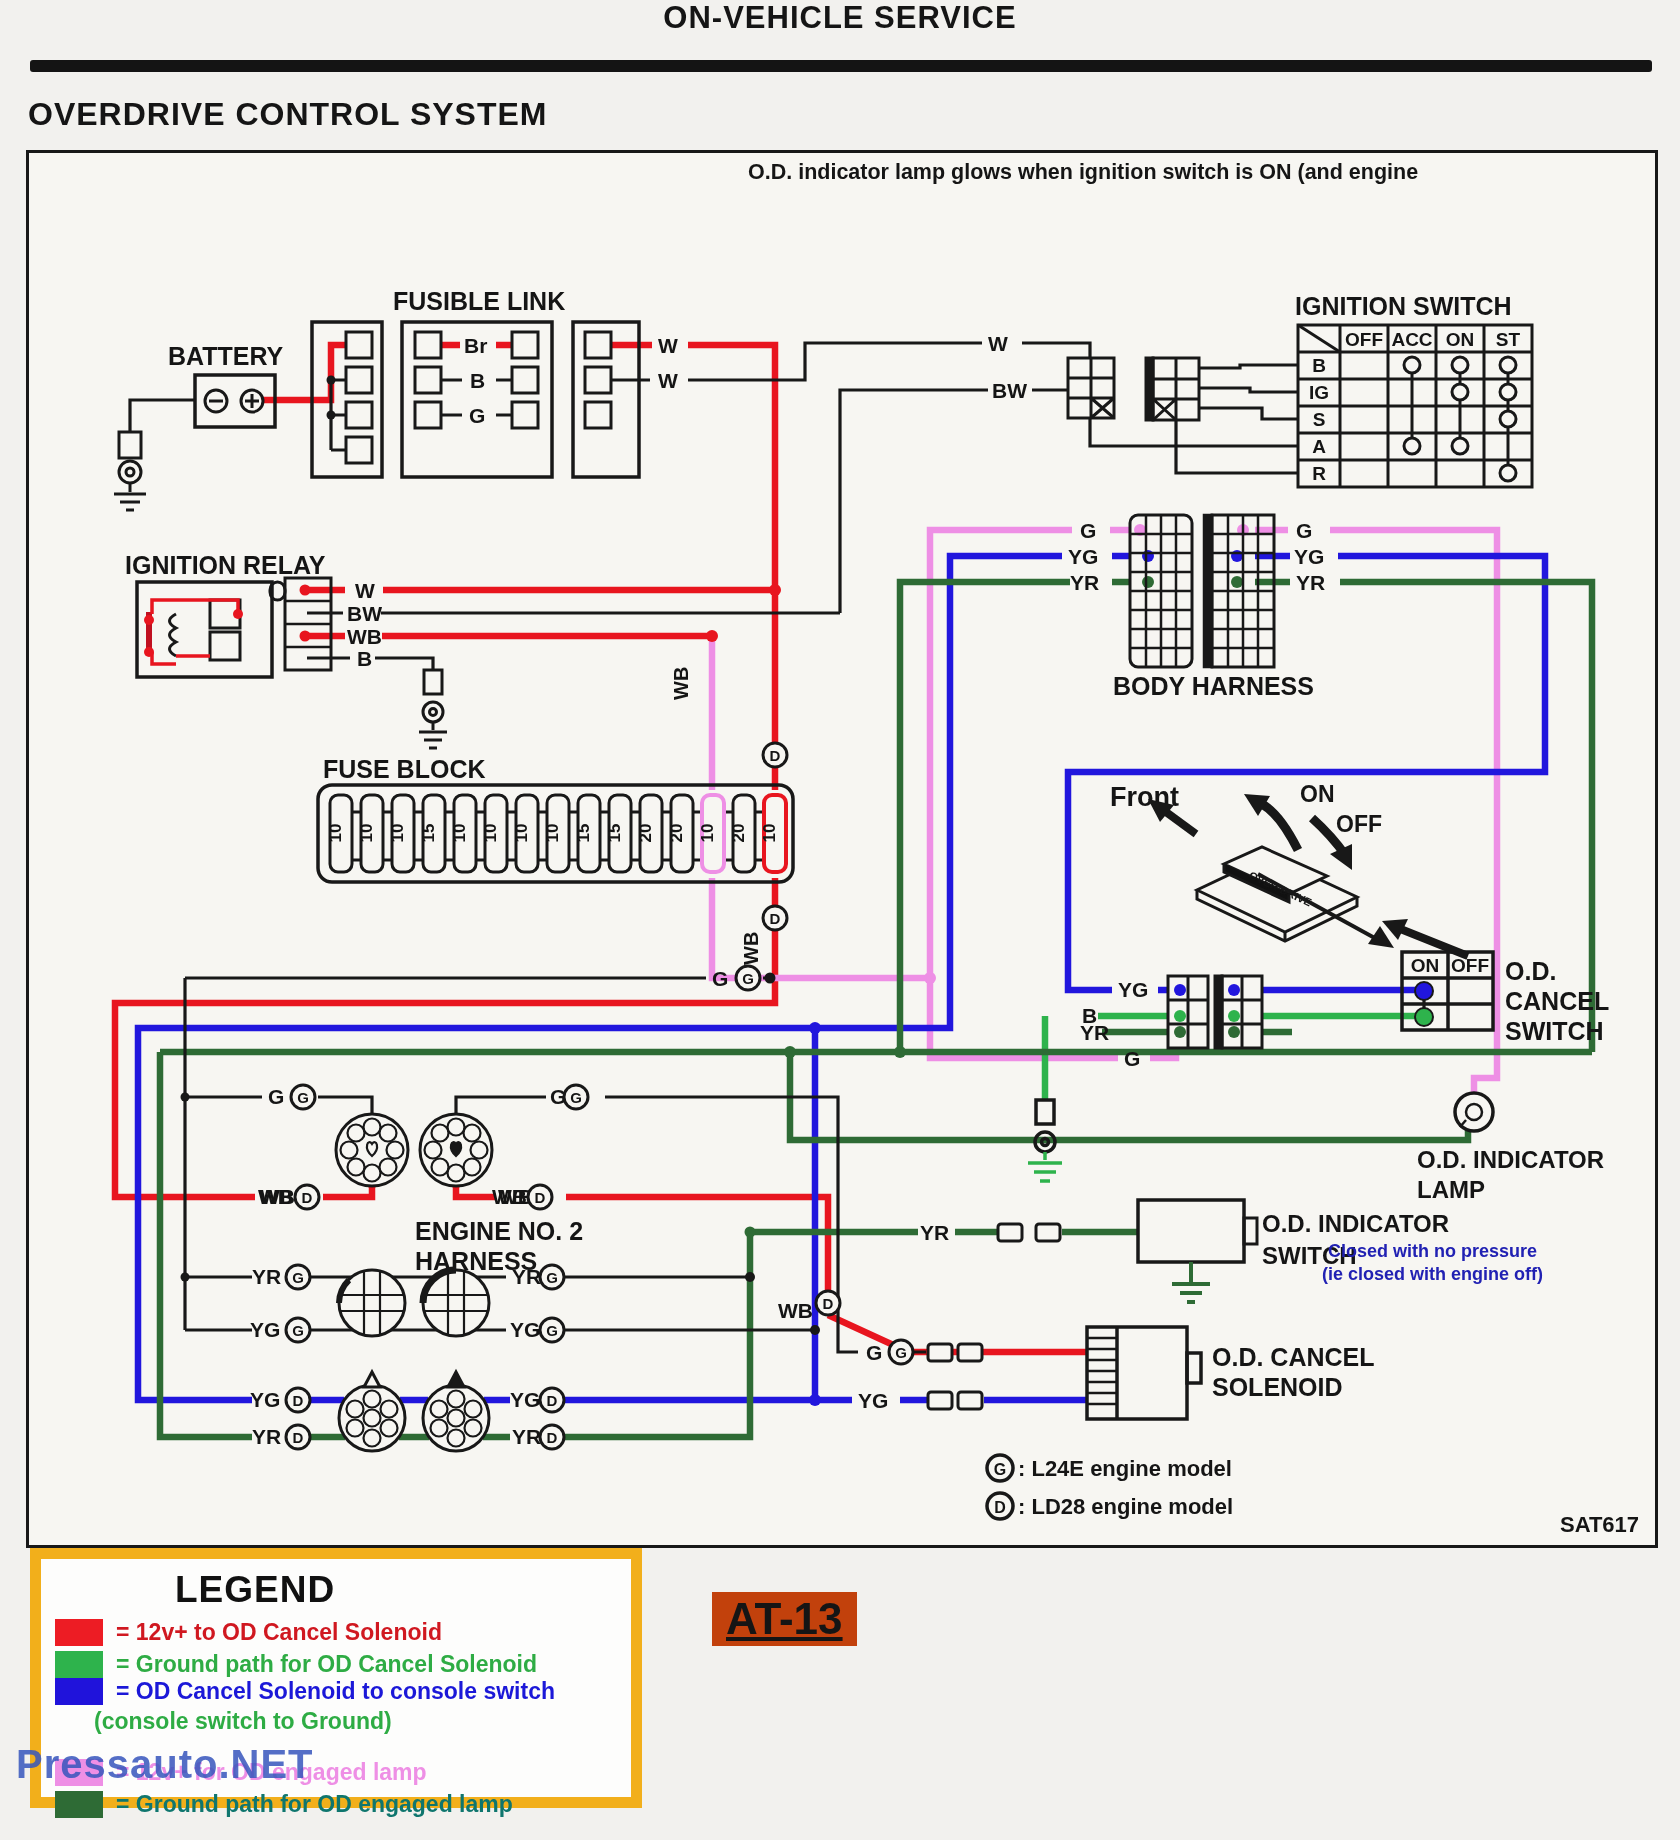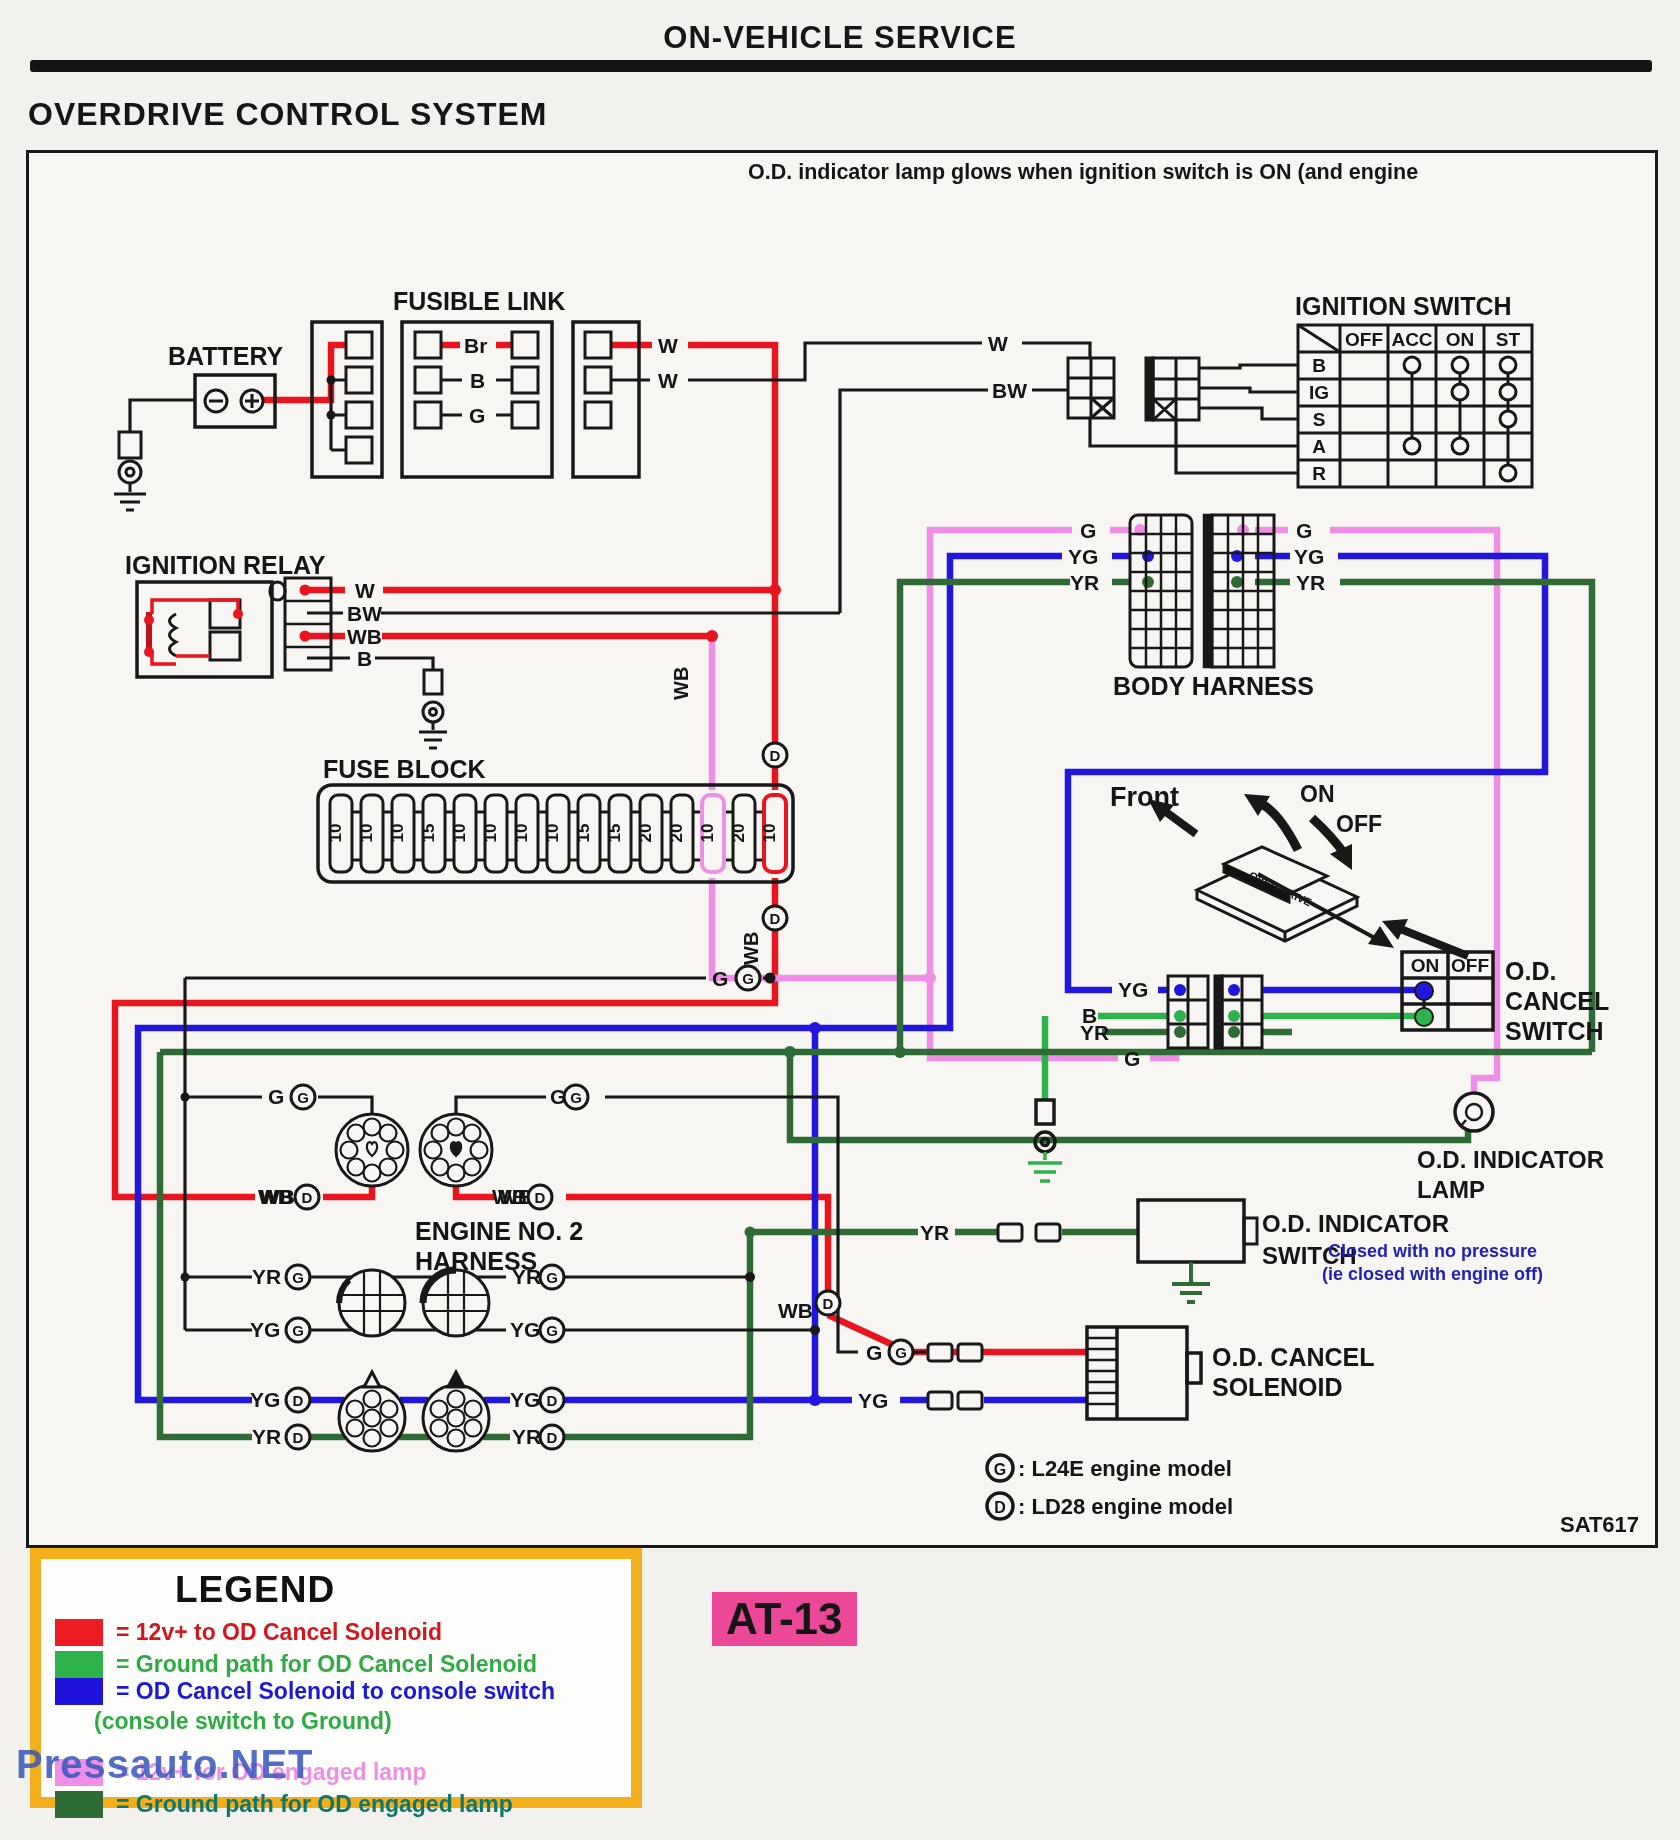--- a/index.html
+++ b/index.html
@@ -1,24 +1,24 @@
 <!DOCTYPE html>
 <html><head>
 <meta charset="utf-8">
 <style>
   html,body{margin:0;padding:0;background:#e8e7e4;}
   #page{position:relative;width:1680px;height:1840px;background:#f2f1ee;overflow:hidden;
         font-family:"Liberation Sans", sans-serif;color:#151515;}
   .abs{position:absolute;}
-  #hdr-title{top:20px;left:0;width:100%;text-align:center;font-size:31px;font-weight:bold;letter-spacing:1px;}
+  #hdr-title{top:0;left:0;width:100%;text-align:center;font-size:31px;font-weight:bold;letter-spacing:1px;}
   #hdr-bar{top:60px;left:30px;width:1622px;height:12px;background:#141414;border-radius:3px;}
   #sec-title{top:96px;left:28px;font-size:32px;font-weight:bold;letter-spacing:1px;}
   #note{top:158px;left:748px;width:760px;font-size:21.5px;font-weight:bold;line-height:29px;}
   #frame{top:150px;left:26px;width:1626px;height:1392px;border:3.5px solid #181818;background:#f7f6f2;}
-  #pageno{top:1592px;left:712px;font-size:44px;font-weight:bold;background:#ec4899;padding:2px 14px;}
+  #pageno{top:1592px;left:712px;font-size:44px;font-weight:bold;background:#c2410c;padding:2px 14px;text-decoration:underline;}
   #legend{top:1548px;left:30px;width:612px;height:260px;border:11px solid #f2af1b;background:#fdfdfc;
           box-sizing:border-box;padding:10px 14px 8px 14px;}
   #legend h1{margin:0 0 8px 120px;font-size:37px;letter-spacing:1px;color:#111;}
   .lrow{display:flex;align-items:center;margin-bottom:5px;text-align:center;}
   .sw{width:48px;height:27px;margin-right:13px;flex:0 0 auto;}
   .ltxt{font-size:23px;font-weight:bold;white-space:nowrap;}
   .lsub{margin:-2px 0 0 39px;font-size:23px;font-weight:bold;}
   .gap{height:24px;}
   #wm{top:1742px;left:16px;font-size:40px;font-weight:bold;color:#3756bd;opacity:.85;letter-spacing:1px;text-align:right;}
   svg text{font-family:"Liberation Sans", sans-serif;font-weight:bold;fill:#151515;}

